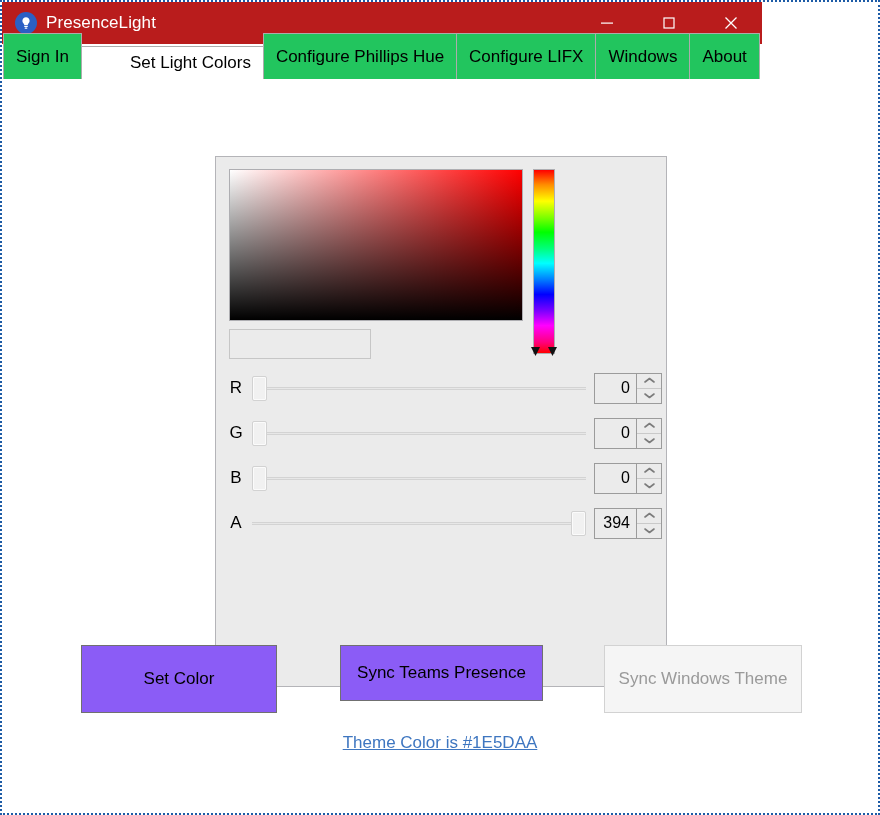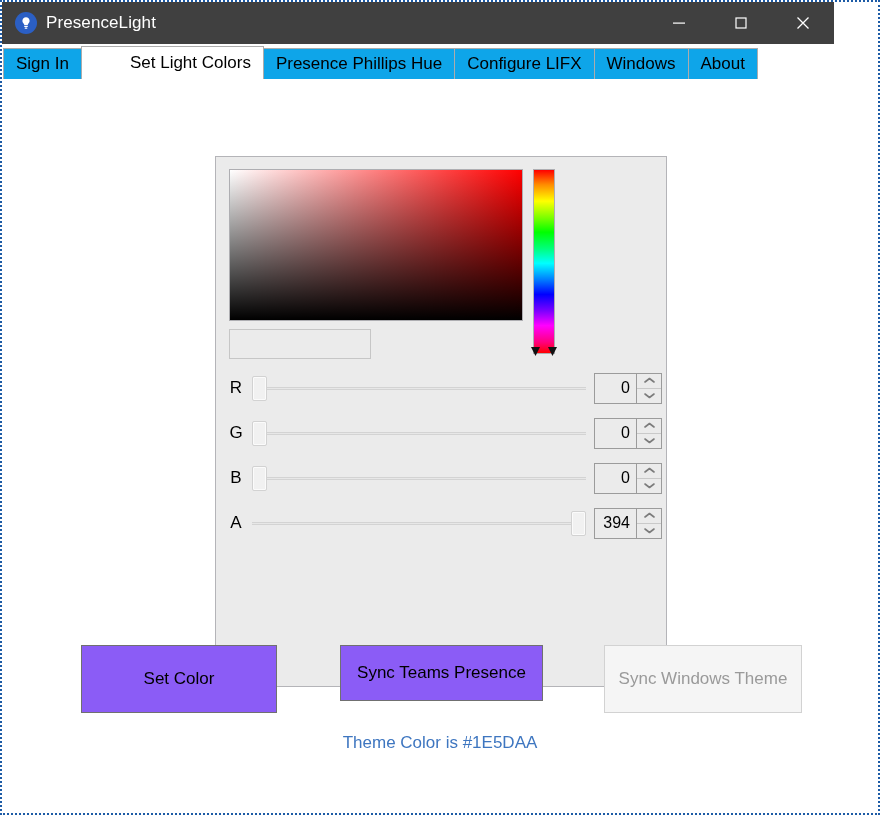--- a/index.html
+++ b/index.html
@@ -31,23 +31,23 @@
     box-sizing: border-box;
     border: 2px dotted #1d5ba6;
     pointer-events: none;
     z-index: 50;
   }
 
   
   .titlebar {
     position: absolute;
     left: 2px; top: 2px;
-    width: 832px;
+    width: 760px;
     height: 42px;
-    background: #404040;
+    background: #b91c1c;
     display: flex;
     align-items: center;
   }
   .app-icon {
     width: 22px;
     height: 22px;
     border-radius: 50%;
     background: #2b5fc4;
     margin-left: 13px;
     margin-right: 9px;
@@ -85,29 +85,29 @@
     left: 3px;
     top: 46px;
     width: 874px;
     height: 33px;
     display: flex;
     align-items: flex-end;
     background: #ffffff;
     border-bottom: 1px solid #ffffff;
   }
   .tab {
-    height: 31px;
+    height: 46px;
     box-sizing: border-box;
     padding: 0 12px;
     display: flex;
     align-items: center;
     justify-content: center;
     font-size: 17px;
     color: #000000;
-    background: #0ea5e9;
+    background: #22c55e;
     border: 1px solid #acacac;
     border-bottom: none;
     margin-right: -1px;
     white-space: nowrap;
     cursor: default;
     font-family: "Liberation Sans", sans-serif;
   }
   .tab.active {
     background: #ffffff;
     border-color: #acacac;
@@ -310,20 +310,21 @@
 
   .theme-note {
     position: absolute;
     left: 0;
     top: 654px;
     width: 874px;
     text-align: center;
     font-size: 17px;
     color: #3e76c0;
     font-family: "Liberation Sans", sans-serif;
+    text-decoration: underline;
   }
 </style>
 </head>
 <body>
 
 <div class="window">
 
   <div class="titlebar">
     <div class="app-icon">
       <svg width="14" height="14" viewBox="0 0 14 14">
@@ -349,21 +350,21 @@
         <svg width="18" height="18" viewBox="0 0 18 18">
           <path d="M3.5 3.5 L14.5 14.5 M14.5 3.5 L3.5 14.5" stroke="#ffffff" stroke-width="1.3" fill="none"></path>
         </svg>
       </div>
     </div>
   </div>
 
   <div class="tabstrip">
     <div class="tab">Sign In</div>
     <div class="tab active">Set Light Colors</div>
-    <div class="tab">Presence Phillips Hue</div>
+    <div class="tab">Configure Phillips Hue</div>
     <div class="tab">Configure LIFX</div>
     <div class="tab">Windows</div>
     <div class="tab">About</div>
   </div>
 
   <div class="content">
 
     <div class="picker-panel">
 
       <div class="sv-area"></div>

